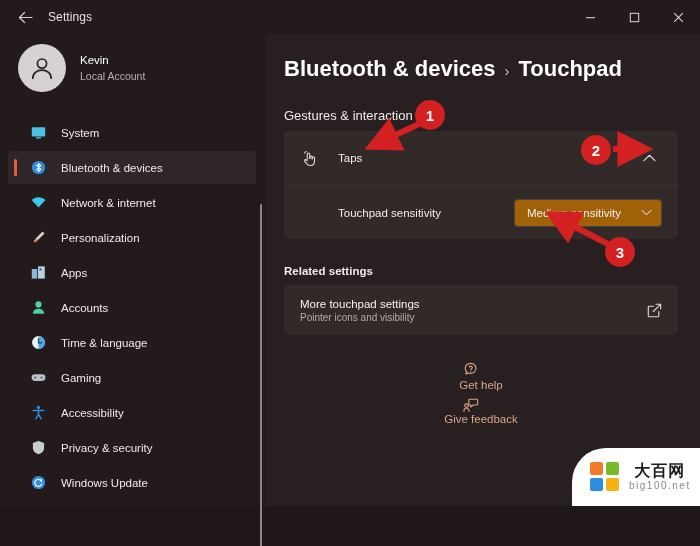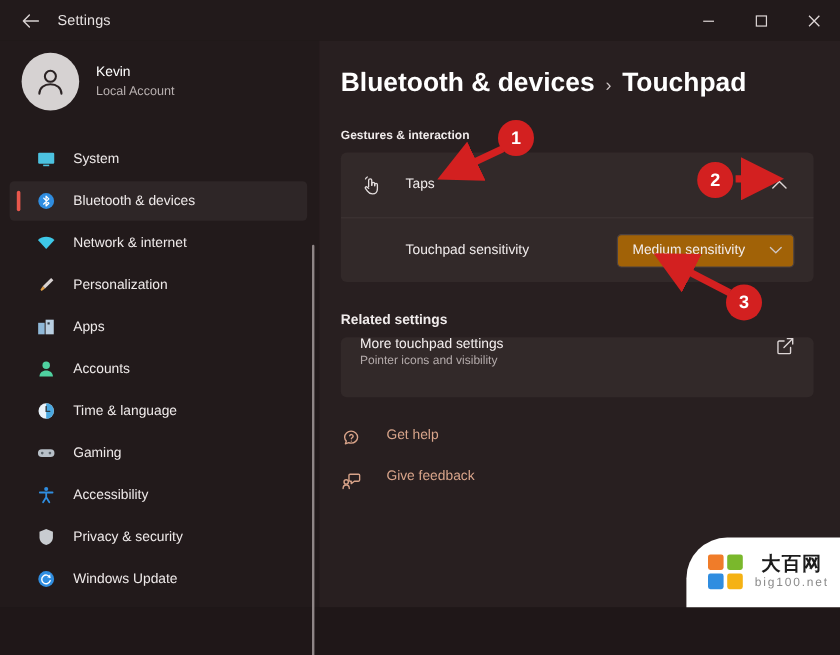--- a/index.html
+++ b/index.html
@@ -158,22 +158,22 @@
   }
   .crumb-root { color: #ffffff; font-weight: bold; }
   .crumb-sep {
     color: #cfc7c7;
     font-size: 15px;
     margin: 0 9px;
   }
   .crumb-current { color: #ffffff; font-weight: bold; }
 
   .section-header {
-    font-size: 10px;
-    font-weight: bold;
+    font-size: 13px;
+    font-weight: normal;
     color: #f0ebeb;
     margin-bottom: 8px;
   }
 
   .card {
     background: #322929;
     border-radius: 5px;
     overflow: hidden;
   }
   .card-row {
@@ -217,32 +217,35 @@
   .related-header {
     font-size: 11.5px;
     font-weight: bold;
     color: #f0ebeb;
     margin: 26px 0 8px 0;
   }
   .link-card {
     background: #322929;
     border-radius: 5px;
     display: flex;
+    align-items: center;
     padding: 0 16px;
     height: 50px;
   }
   .link-card-title { font-size: 11.5px; color: #f5f0f0; }
   .link-card-sub { font-size: 10px; color: #b4abab; margin-top: 2px; }
   .ext-icon { margin-left: auto; color: #ddd6d6; display: flex; }
 
   .footer-links { margin-top: 26px; }
   .footer-link {
     display: flex;
+    align-items: center;
     height: 26px;
     margin-bottom: 8px;
+    flex-direction: column;
   }
   .footer-link-icon {
     width: 18px; height: 18px;
     flex: 0 0 18px;
     display: flex; align-items: center; justify-content: center;
     margin-right: 20px;
     color: #d8a389;
   }
   .footer-link-label { font-size: 11.5px; color: #d9a58b; }
 

